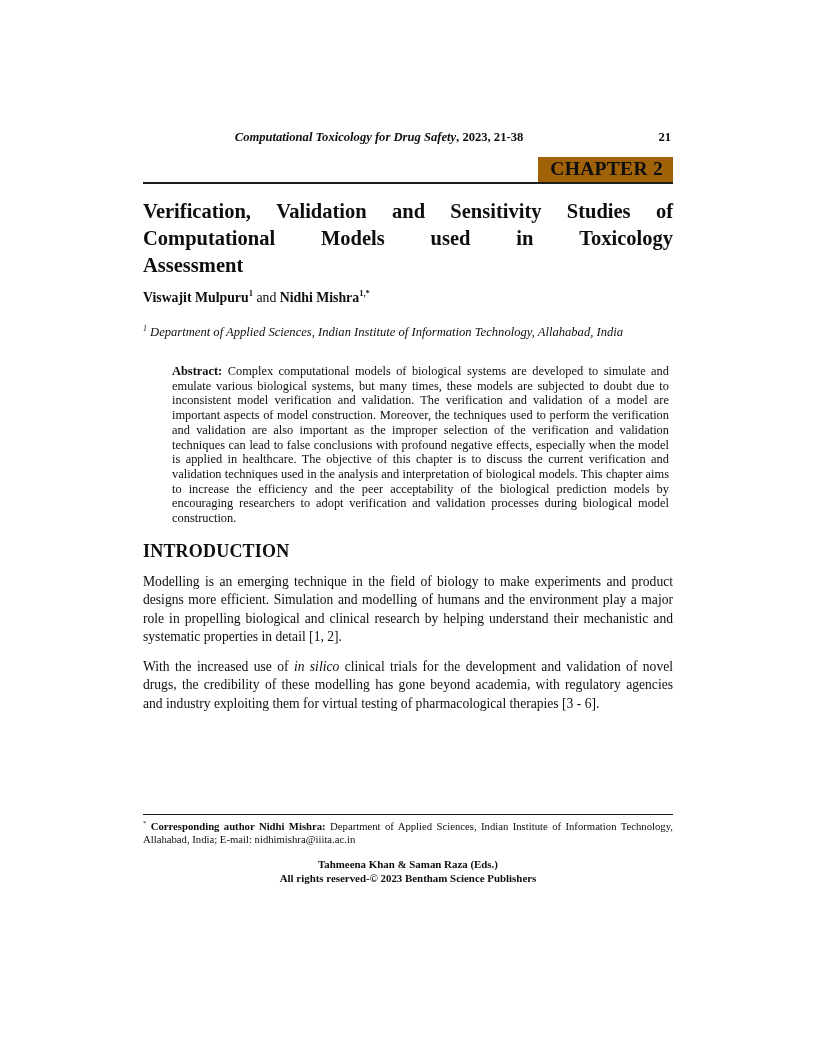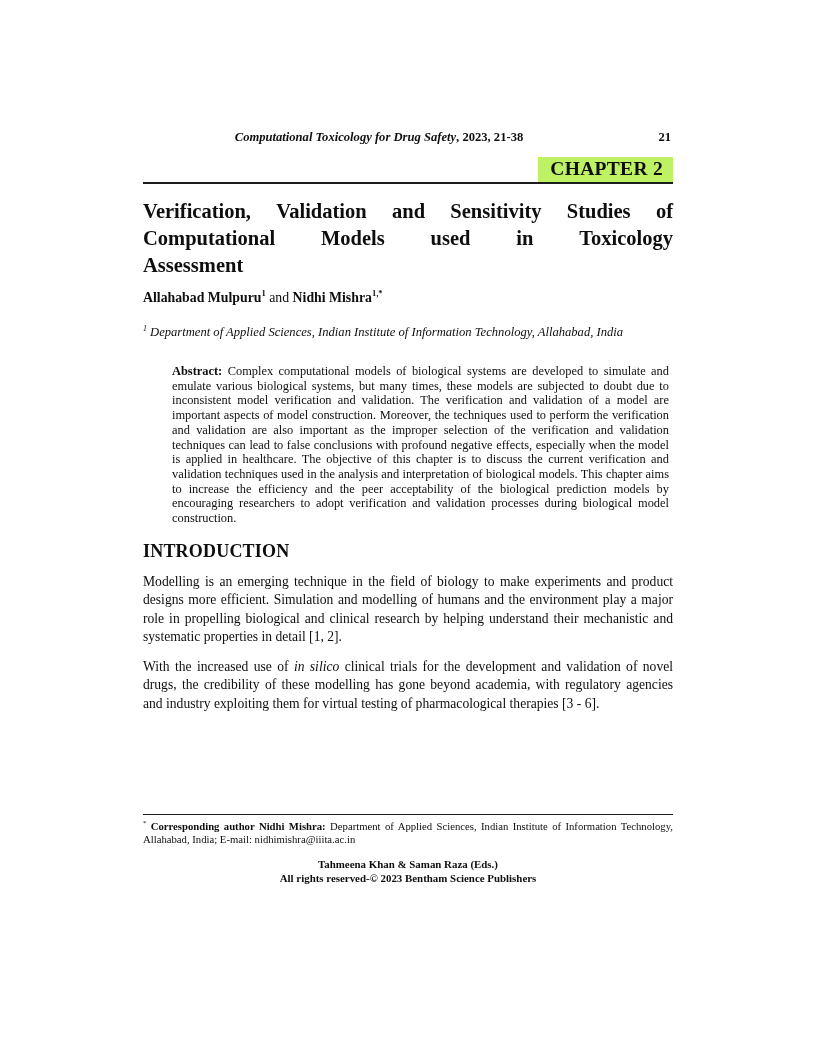--- a/index.html
+++ b/index.html
@@ -75,21 +75,21 @@
   <div class="content">
 
     <div class="header-row">
       <div class="header-center">
         <span class="journal-italic">Computational Toxicology for Drug Safety</span><span class="journal-rest">, 2023, 21-38</span>
       </div>
       <span class="page-num">21</span>
     </div>
 
     <div class="chapter-row">
-      <div class="chapter-box" style="background: #bef264;">CHAPTER 2</div>
+      <div class="chapter-box" style="background: #a16207;">CHAPTER 2</div>
     </div>
 
     <div class="title">
         <div class="title-line">
           <span>Verification,</span>
           <span>Validation</span>
           <span>and</span>
           <span>Sensitivity</span>
           <span>Studies</span>
           <span>of</span>
@@ -98,21 +98,21 @@
           <span>Computational</span>
           <span>Models</span>
           <span>used</span>
           <span>in</span>
           <span>Toxicology</span>
         </div>
         <div class="title-line-last">Assessment</div>
       </div>
 
     <div class="authors">
-      <span class="name">Allahabad Mulpuru</span><sup class="name">1</sup><span> and </span><span class="name">Nidhi Mishra</span><sup class="name">1,*</sup>
+      <span class="name">Viswajit Mulpuru</span><sup class="name">1</sup><span> and </span><span class="name">Nidhi Mishra</span><sup class="name">1,*</sup>
     </div>
 
     <div class="affiliation">
       <sup>1</sup><span> Department of Applied Sciences, Indian Institute of Information Technology, Allahabad, India</span>
     </div>
 
     <div class="abstract">
       <span class="label">Abstract:</span><span> Complex computational models of biological systems are developed to simulate and emulate various biological systems, but many times, these models are subjected to doubt due to inconsistent model verification and validation. The verification and validation of a model are important aspects of model construction. Moreover, the techniques used to perform the verification and validation are also important as the improper selection of the verification and validation techniques can lead to false conclusions with profound negative effects, especially when the model is applied in healthcare. The objective of this chapter is to discuss the current verification and validation techniques used in the analysis and interpretation of biological models. This chapter aims to increase the efficiency and the peer acceptability of the biological prediction models by encouraging researchers to adopt verification and validation processes during biological model construction.</span>
     </div>
 

